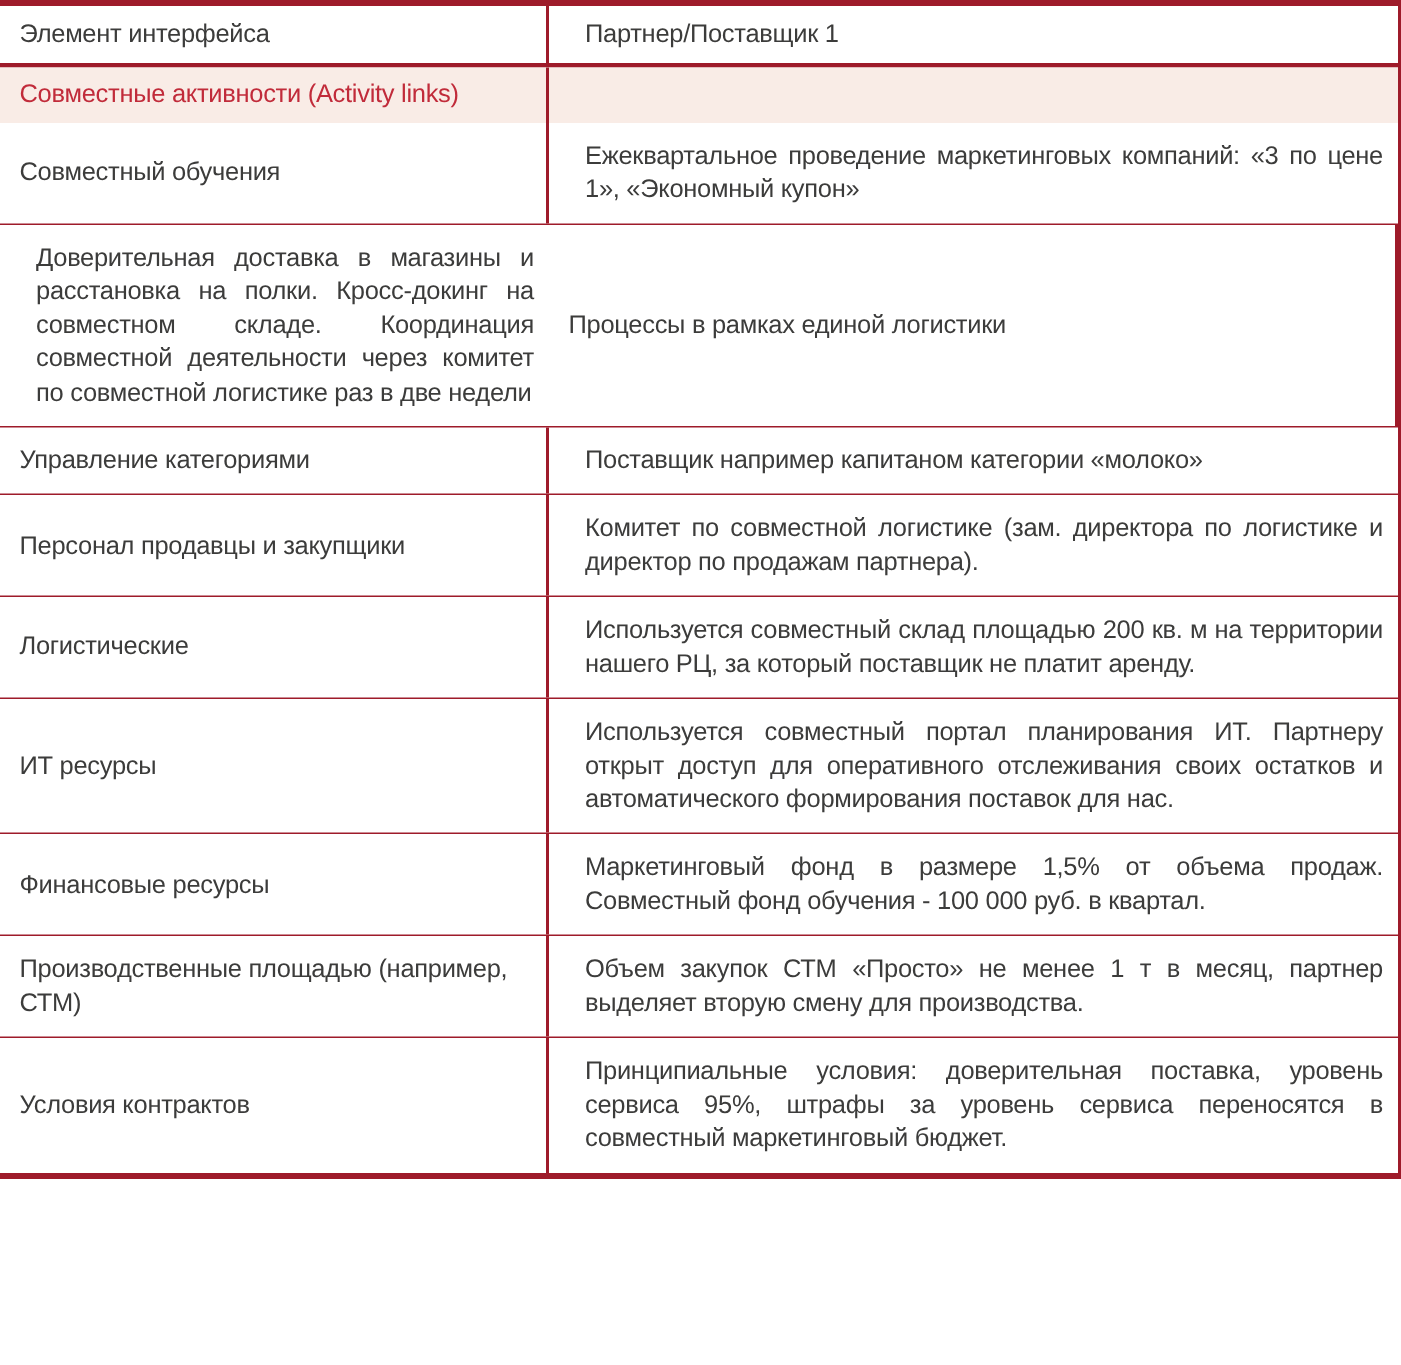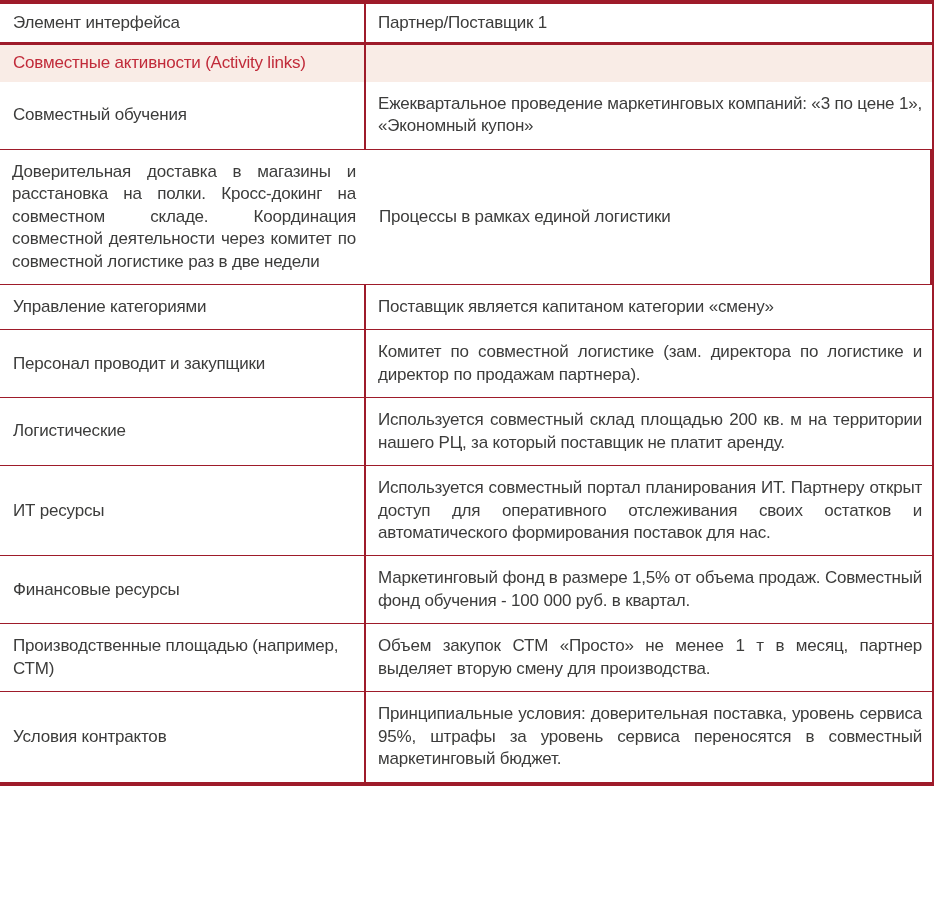--- a/index.html
+++ b/index.html
@@ -31,21 +31,21 @@
     justify-content:center;
     font-size:17px;
     line-height:1.32;
     letter-spacing:-0.2px;
   }
   .cell-label{
     padding:11px 14px 11px 13px;
     border-right:2px solid var(--border);
   }
   .cell-value{
-    padding:11px 10px 11px 12px;
+    padding:11px 10px 11px 24px;
   }
   .header-row{
     border-bottom:3px solid var(--border);
   }
   .header-row .cell{
     min-height:37px;
     padding-top:8px;
     padding-bottom:8px;
   }
   .section-row{
@@ -104,28 +104,28 @@
       <span class="txt">Процессы в рамках единой логистики</span>
     </div>
   </div>
 
 
   <div class="row data-row">
     <div class="cell cell-label">
       <span class="txt">Управление категориями</span>
     </div>
     <div class="cell cell-value">
-      <span class="txt">Поставщик является капитаном категории «смену»</span>
+      <span class="txt">Поставщик например капитаном категории «молоко»</span>
     </div>
   </div>
 
 
   <div class="row data-row">
     <div class="cell cell-label">
-      <span class="txt">Персонал проводит и закупщики</span>
+      <span class="txt">Персонал продавцы и закупщики</span>
     </div>
     <div class="cell cell-value">
       <span class="txt">Комитет по совместной логистике (зам. директора по логистике и директор по продажам партнера).</span>
     </div>
   </div>
 
   <div class="row data-row">
     <div class="cell cell-label">
       <span class="txt">Логистические</span>
     </div>

